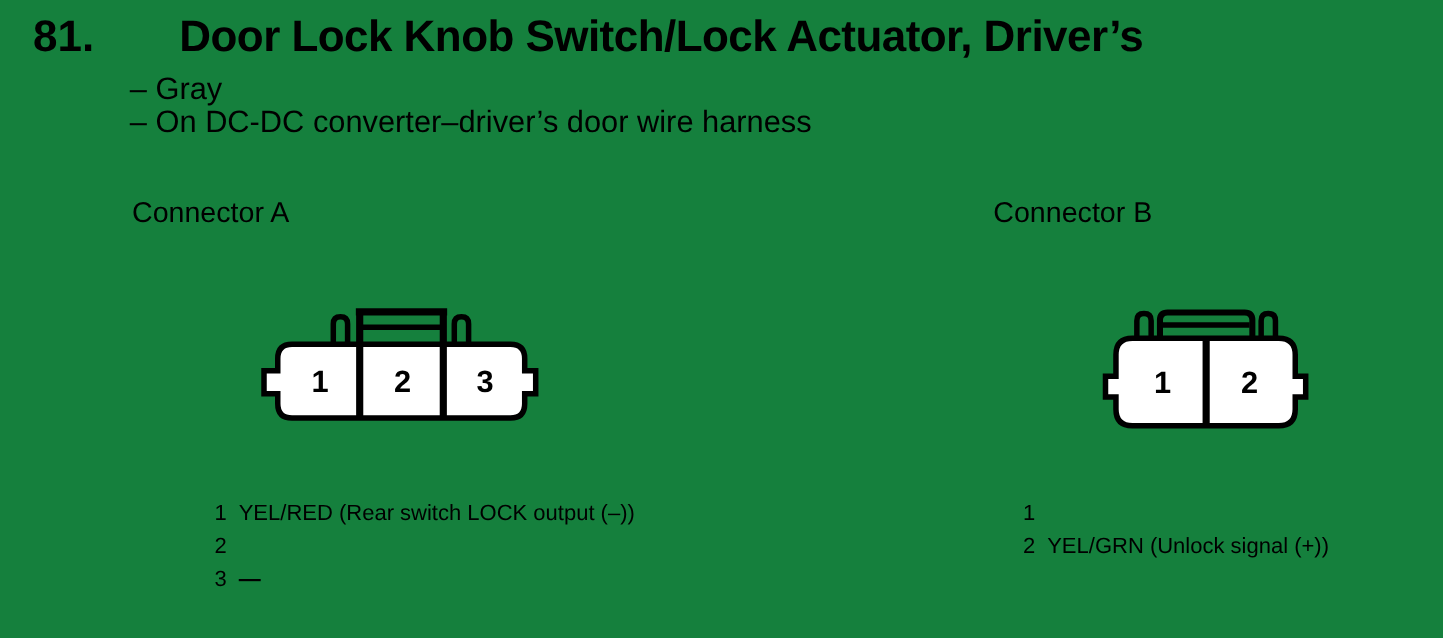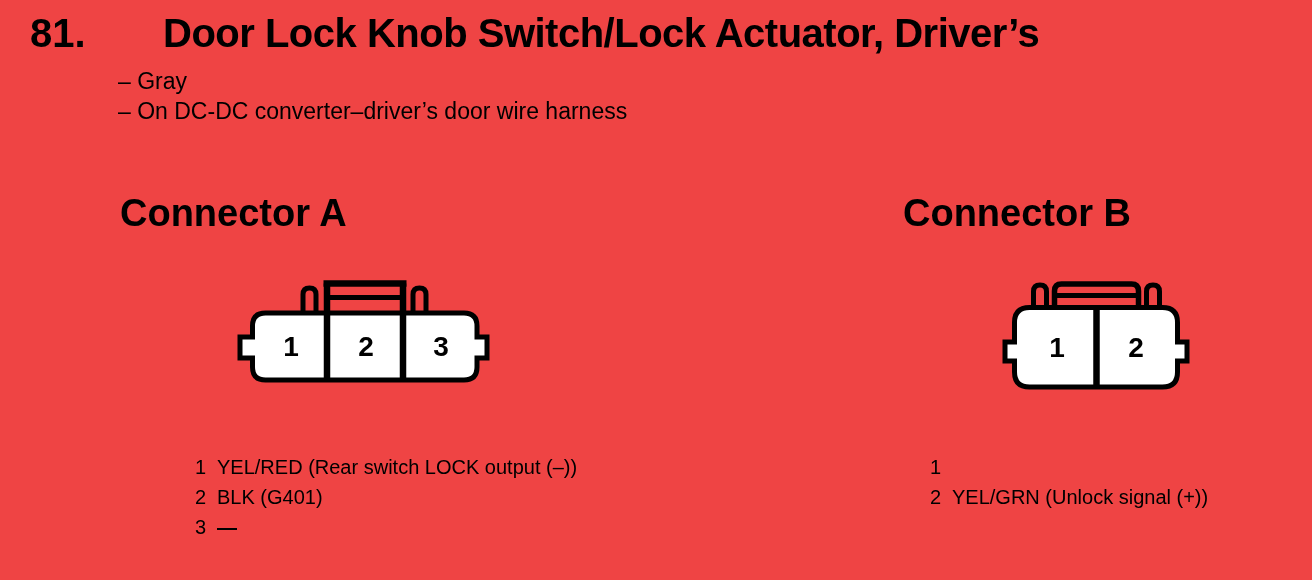--- a/index.html
+++ b/index.html
@@ -1,41 +1,41 @@
 <!DOCTYPE html>
 <html><head>
 <meta charset="utf-8">
 <style>
   html,body{margin:0;padding:0;background:#ffffff;}
   .page{
     position:relative;
     width:1312px;height:580px;
-    background:#ef4444;color:#000;
+    background:#15803d;color:#000;
     font-family:"Liberation Sans",sans-serif;
     overflow:hidden;
   }
   .item-no{
     position:absolute;left:30px;top:12px;
     font-size:40px;font-weight:bold;line-height:42px;
   }
   .page-title{
     position:absolute;left:123px;top:12px;
     font-size:40px;font-weight:bold;line-height:42px;
     letter-spacing:-0.5px;
     white-space:nowrap;
     margin-left:40px;
   }
   .notes{
     position:absolute;left:118px;top:66px;
-    font-size:23px;line-height:30px;
+    font-size:28px;line-height:30px;
   }
   .note{white-space:nowrap;}
   .conn-heading{
-    position:absolute;top:196px;margin:0;
-    font-size:38px;font-weight:bold;line-height:34px;
+    position:absolute;top:176px;margin:0;
+    font-size:26px;font-weight:normal;line-height:34px;
     white-space:nowrap;
   }
   .conn-heading.a{left:120px;}
   .conn-heading.b{left:855px;margin-left:48px;}
   .diagram{position:absolute;}
   .diagram.a{left:230px;top:275px;}
   .diagram.b{left:995px;top:272px;}
   .diagram .ln{stroke:#000;fill:none;}
   .diagram .body{stroke:#000;fill:#ffffff;}
   .diagram text{
@@ -93,21 +93,20 @@
     <text x="141" y="85">2</text>
   </svg>
 
   <div class="pinlist a">
     <div class="pinrow">
       <span class="pin-num">1</span>
       <span class="pin-label">YEL/RED (Rear switch LOCK output (–))</span>
     </div>
     <div class="pinrow">
       <span class="pin-num">2</span>
-      <span class="pin-label">BLK (G401)</span>
     </div>
     <div class="pinrow">
       <span class="pin-num">3</span>
       <span class="pin-label dash">—</span>
     </div>
   </div>
 
   <div class="pinlist b">
     <div class="pinrow">
       <span class="pin-num">1</span>

